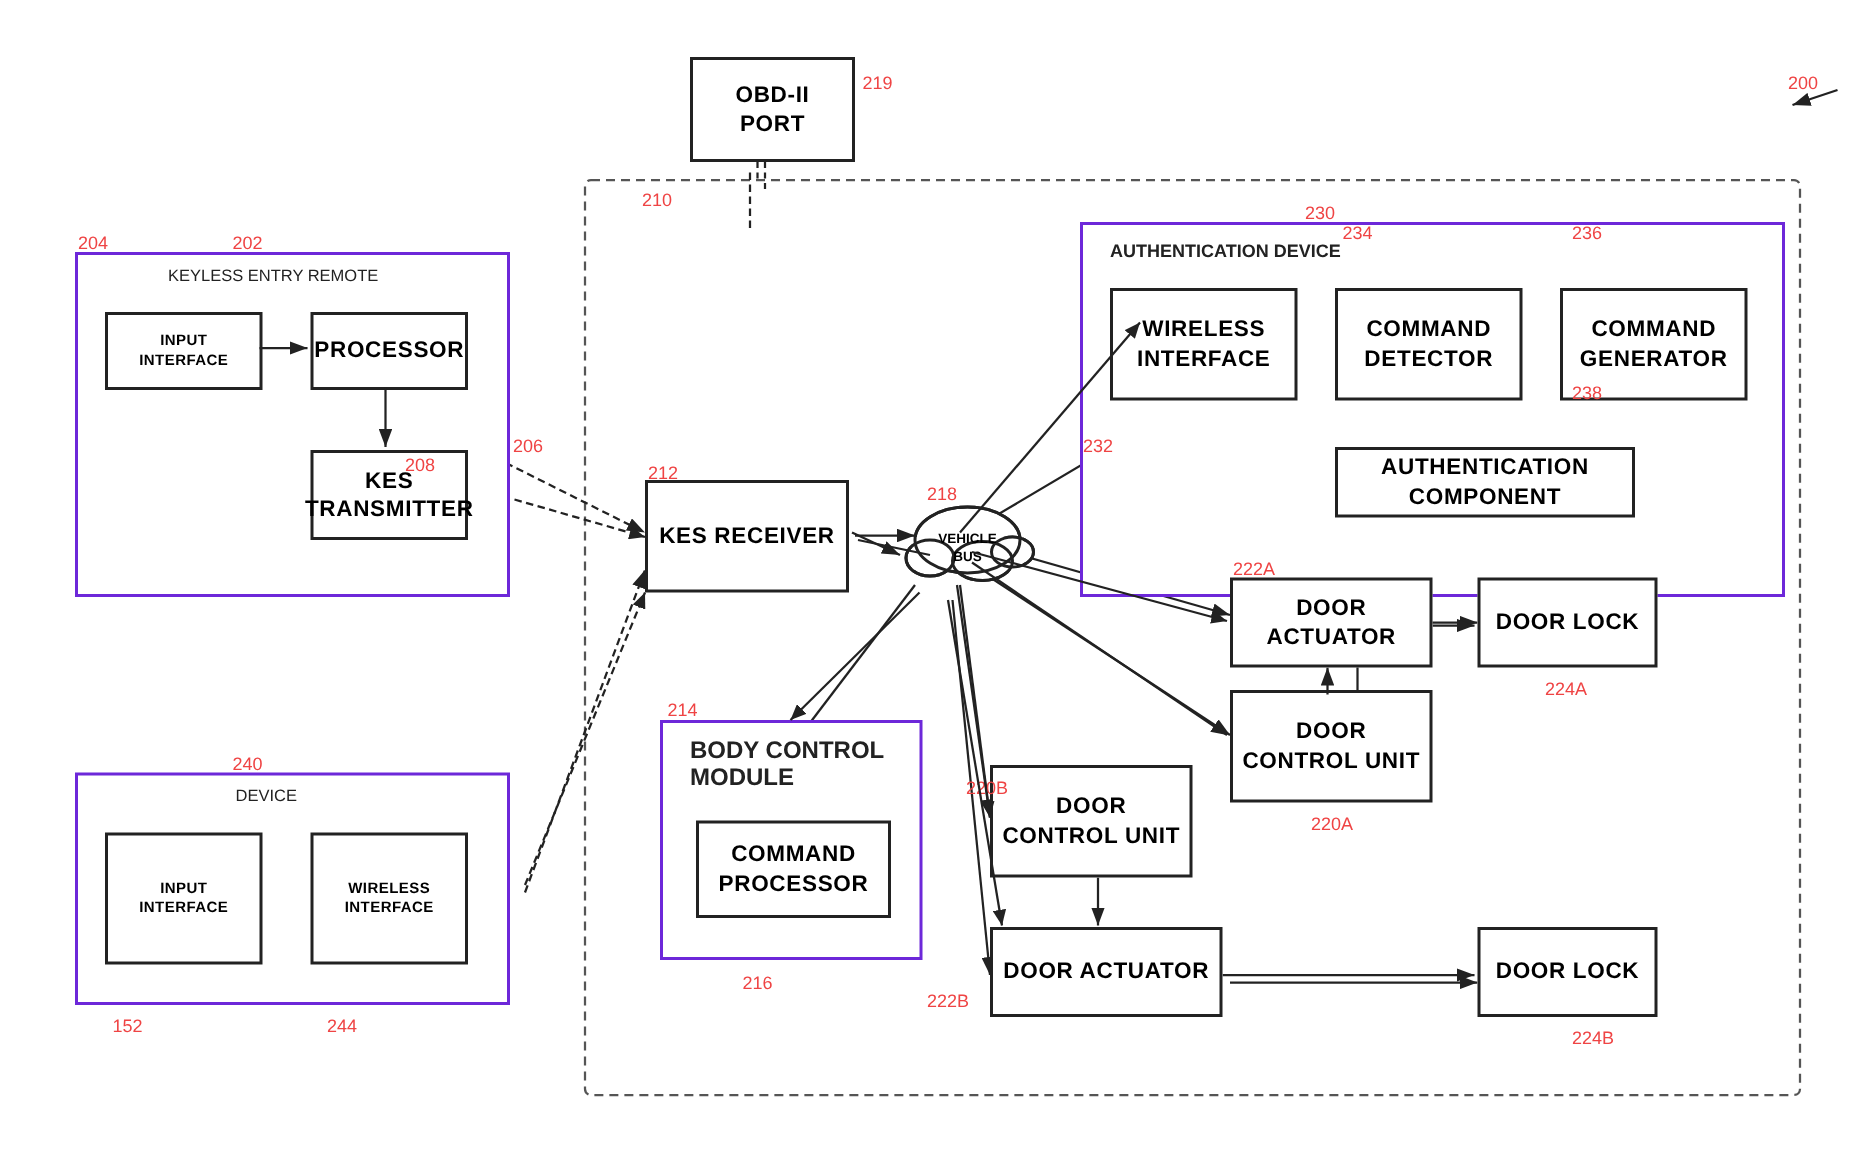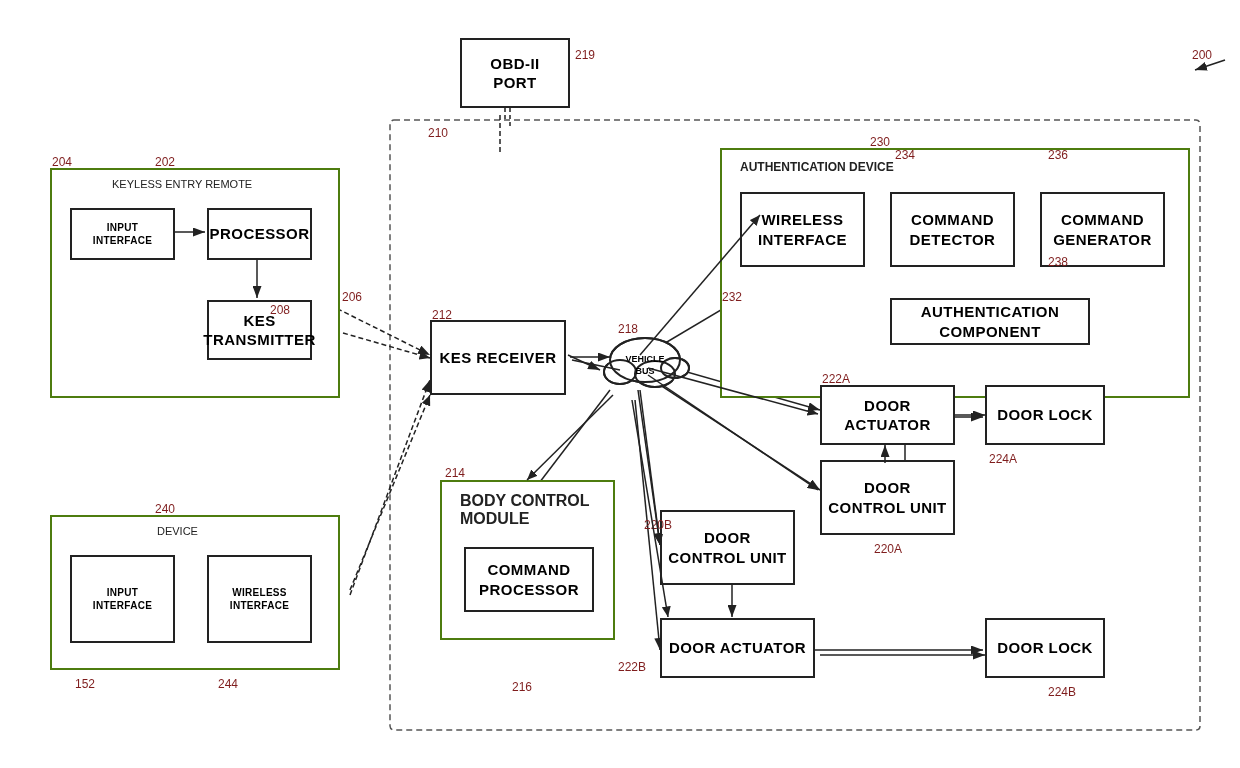--- a/index.html
+++ b/index.html
@@ -24,40 +24,40 @@
       align-items: center;
       justify-content: center;
       text-align: center;
       font-size: 15px;
       font-weight: bold;
       letter-spacing: 0.03em;
       line-height: 1.3;
     }
     .box-outer {
       position: absolute;
-      border: 2px solid #4d7c0f;
+      border: 2px solid #6d28d9;
       background: #fff;
     }
     .label {
       position: absolute;
       font-size: 11px;
       font-weight: normal;
       color: #222;
     }
     svg.lines {
       position: absolute;
       top: 0; left: 0;
       width: 1240px;
       height: 768px;
       pointer-events: none;
     }
     .ref-num {
       position: absolute;
       font-size: 12px;
-      color: #7f1d1d;
+      color: #ef4444;
     }
   </style>
 </head>
 <body>
 
 <div class="diagram">
 
   <svg class="lines">
 
     <defs>
@@ -181,21 +181,21 @@
 
   <div class="ref-num" style="left:618px; top:322px;">218</div>
 
   <div class="box-outer" style="left:440px; top:480px; width:175px; height:160px;">
     <div class="label" style="top:10px; left:18px; font-weight:bold; font-size:16px;">BODY CONTROL<br>MODULE</div>
     <div class="box" style="left:22px; top:65px; width:130px; height:65px;">COMMAND<br>PROCESSOR</div>
   </div>
 
   <div class="ref-num" style="left:445px; top:466px;">214</div>
 
-  <div class="ref-num" style="left:512px; top:648px;margin-top:32px;">216</div>
+  <div class="ref-num" style="left:495px; top:648px;">216</div>
 
   <div class="box-outer" style="left:720px; top:148px; width:470px; height:250px;">
     <div class="label" style="top:10px; left:18px; font-weight:bold; font-size:12px;">AUTHENTICATION DEVICE</div>
 
     <div class="box" style="left:18px; top:42px; width:125px; height:75px;">WIRELESS<br>INTERFACE</div>
 
     <div class="box" style="left:168px; top:42px; width:125px; height:75px;">COMMAND<br>DETECTOR</div>
 
     <div class="box" style="left:318px; top:42px; width:125px; height:75px;">COMMAND<br>GENERATOR</div>
 
@@ -211,21 +211,21 @@
   <div class="ref-num" style="left:1048px; top:148px;">236</div>
 
   <div class="ref-num" style="left:1048px; top:255px;">238</div>
 
   <div class="box" style="left:820px; top:385px; width:135px; height:60px;">DOOR ACTUATOR</div>
 
   <div class="ref-num" style="left:822px; top:372px;">222A</div>
 
   <div class="box" style="left:985px; top:385px; width:120px; height:60px;">DOOR LOCK</div>
 
-  <div class="ref-num" style="left:989px; top:452px;">224A</div>
+  <div class="ref-num" style="left:1030px; top:452px;">224A</div>
 
   <svg style="position:absolute;left:955px;top:412px;width:35px;height:10px;pointer-events:none;">
     <line x1="0" y1="5" x2="28" y2="5" stroke="#222" stroke-width="1.5" marker-end="url(#arrowhead)"></line>
   </svg>
 
   <div class="box" style="left:820px; top:460px; width:135px; height:75px;">DOOR<br>CONTROL UNIT</div>
 
   <div class="ref-num" style="left:874px; top:542px;">220A</div>
 
   <svg style="position:absolute;left:880px;top:445px;width:10px;height:20px;pointer-events:none;">

